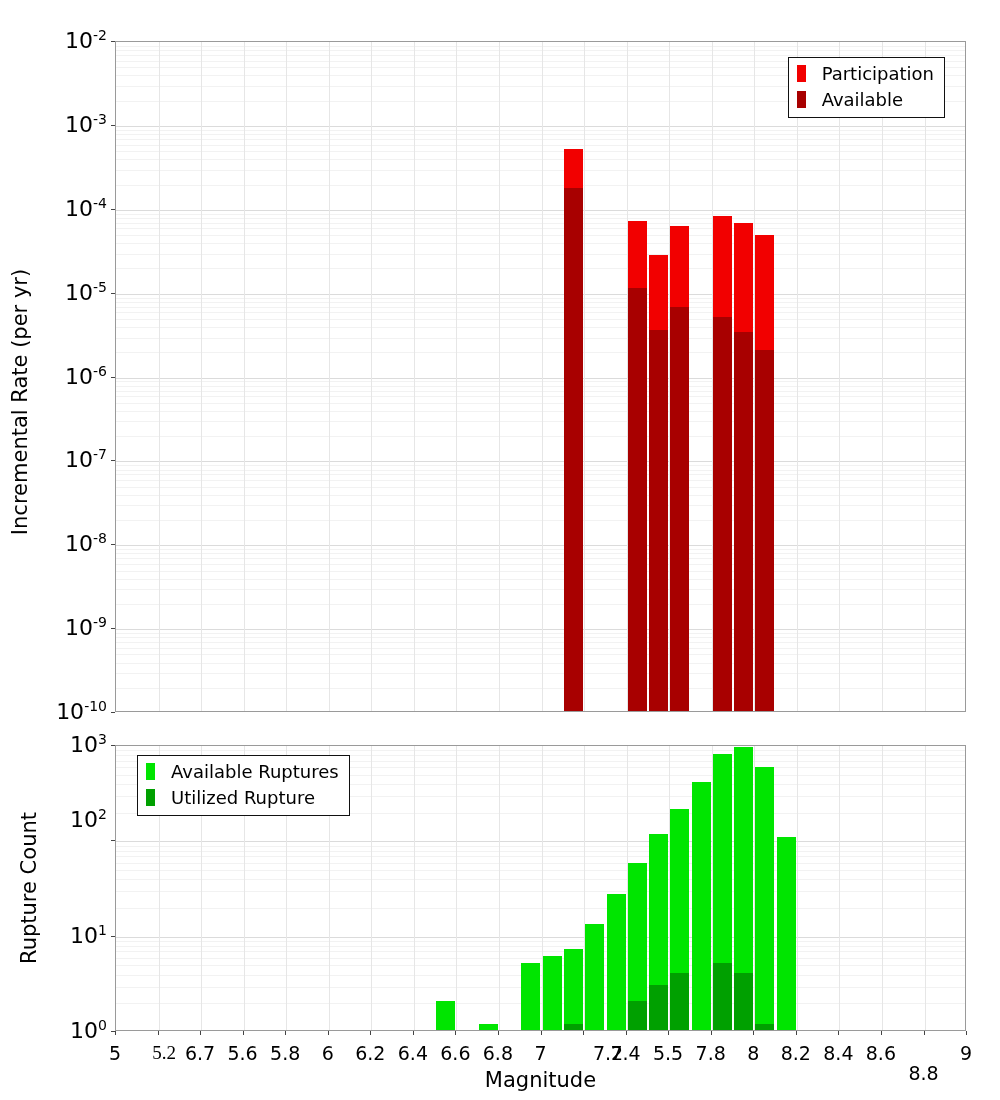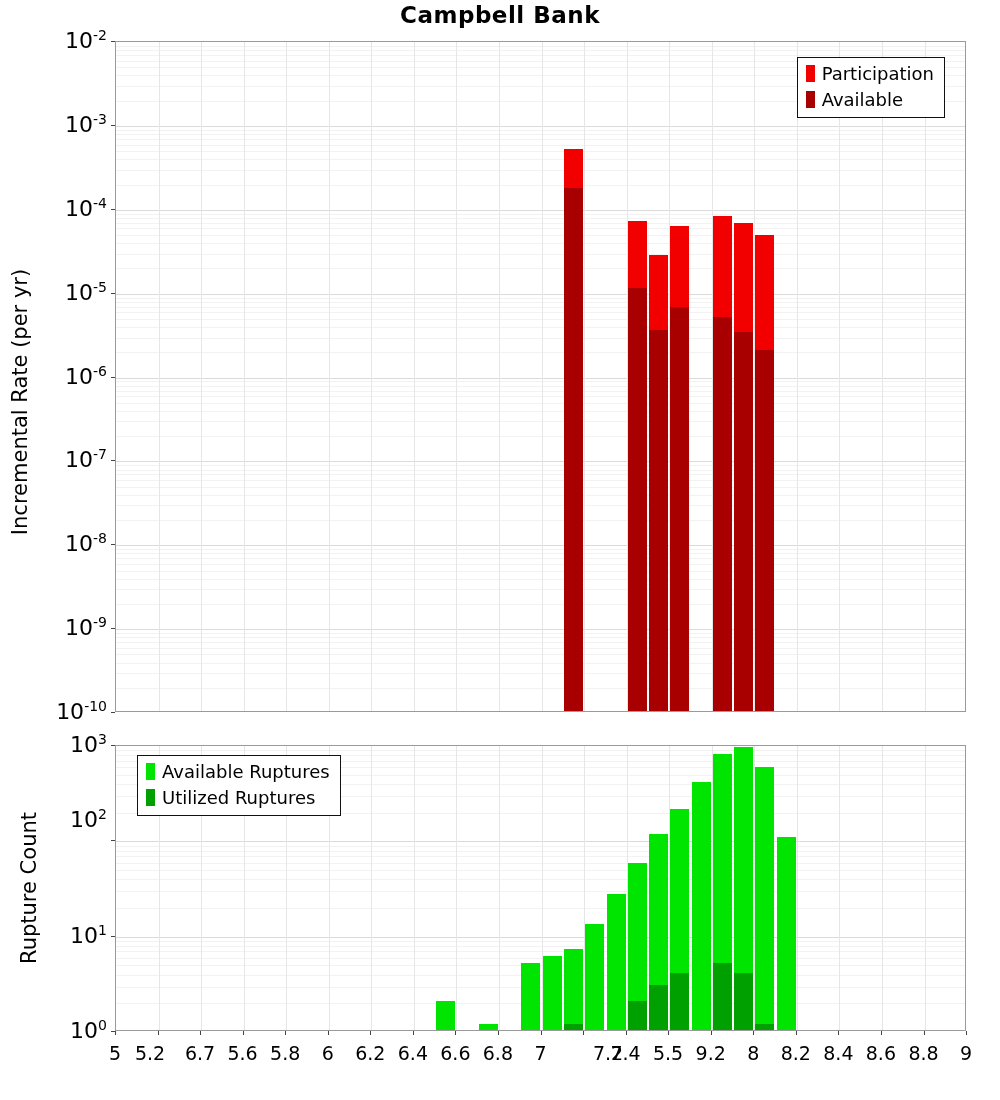--- a/index.html
+++ b/index.html
@@ -10,39 +10,38 @@
   .plot{position:absolute;left:115px;width:851px;background:#fff;
         border:1px solid #9a9a9a;box-sizing:border-box;overflow:hidden;}
   #rate-plot{top:41px;height:671px;}
   #count-plot{top:745px;height:286px;}
   .gl{position:absolute;pointer-events:none;}
   .bar{position:absolute;}
   .legend{position:absolute;background:#ffffff;border:1.5px solid #111;
           padding:6px 10px 7px 8px;display:flex;flex-direction:column;gap:6px;z-index:6;}
   #rate-legend{top:15px;right:20px;}
   #count-legend{top:9px;left:21px;}
-  .legend-row{display:flex;align-items:center;gap:7px;}
+  .legend-row{display:flex;align-items:center;gap:16px;}
   .swatch{width:9px;height:17px;display:inline-block;flex:0 0 auto;}
   .legend-label{font-size:18px;line-height:1.1;white-space:nowrap;}
   .ytick{position:absolute;left:0;width:107px;text-align:right;font-size:22px;line-height:1;}
   .ytick sup{font-size:14px;}
   .xtick{position:absolute;width:64px;margin-left:-32px;text-align:center;font-size:19px;top:1042px;}
   .tick{position:absolute;background:#444;}
   .vwrap{position:absolute;width:0;height:0;}
   .vwrap>span{position:absolute;display:block;white-space:nowrap;font-size:21px;
               transform:translate(-50%,-50%) rotate(-90deg);}
   #x-axis-title{position:absolute;left:115px;width:851px;top:1068px;
                 text-align:center;font-size:21px;}
 </style>
 </head>
 <body>
 
 <div id="page">
 
-  <div id="title">Campbell Bank</div>
 
   <div class="vwrap" style="left:20px;top:402px;">
     <span>Incremental Rate (per yr)</span>
   </div>
   <div class="vwrap" style="left:29px;top:888px;">
     <span>Rupture Count</span>
   </div>
 
   <div id="rate-plot" class="plot">
     <div id="rate-legend" class="legend">
@@ -162,21 +161,21 @@
     </div>
 
   <div id="count-plot" class="plot">
     <div id="count-legend" class="legend">
       <div class="legend-row">
         <span class="swatch" id="sw-available" style="background: rgb(0, 229, 0);"></span>
         <span class="legend-label">Available Ruptures</span>
       </div>
       <div class="legend-row">
         <span class="swatch" id="sw-utilized" style="background: rgb(0, 160, 0);"></span>
-        <span class="legend-label">Utilized Ruptures</span>
+        <span class="legend-label">Utilized Rupture</span>
       </div>
     </div>
   <div class="gl" style="left: 0px; width: 851px; height: 1px; top: 257.3px; background: rgb(242, 242, 242);"></div>
       <div class="gl" style="left: 0px; width: 851px; height: 1px; top: 240.5px; background: rgb(242, 242, 242);"></div>
       <div class="gl" style="left: 0px; width: 851px; height: 1px; top: 228.6px; background: rgb(242, 242, 242);"></div>
       <div class="gl" style="left: 0px; width: 851px; height: 1px; top: 219.4px; background: rgb(242, 242, 242);"></div>
       <div class="gl" style="left: 0px; width: 851px; height: 1px; top: 211.8px; background: rgb(242, 242, 242);"></div>
       <div class="gl" style="left: 0px; width: 851px; height: 1px; top: 205.4px; background: rgb(242, 242, 242);"></div>
       <div class="gl" style="left: 0px; width: 851px; height: 1px; top: 199.9px; background: rgb(242, 242, 242);"></div>
       <div class="gl" style="left: 0px; width: 851px; height: 1px; top: 195px; background: rgb(242, 242, 242);"></div>
@@ -234,20 +233,21 @@
       <div class="bar" style="left: 660.7px; width: 19px; bottom: 0px; height: 192.7px; background: rgb(0, 229, 0); z-index: 2;"></div>
       <div class="bar" style="left: 447.9px; width: 19px; bottom: 0px; height: 6px; background: rgb(0, 160, 0); z-index: 3;"></div>
       <div class="bar" style="left: 511.7px; width: 19px; bottom: 0px; height: 28.7px; background: rgb(0, 160, 0); z-index: 3;"></div>
       <div class="bar" style="left: 533px; width: 19px; bottom: 0px; height: 45.5px; background: rgb(0, 160, 0); z-index: 3;"></div>
       <div class="bar" style="left: 554.3px; width: 19px; bottom: 0px; height: 57.4px; background: rgb(0, 160, 0); z-index: 3;"></div>
       <div class="bar" style="left: 596.8px; width: 19px; bottom: 0px; height: 66.6px; background: rgb(0, 160, 0); z-index: 3;"></div>
       <div class="bar" style="left: 618.1px; width: 19px; bottom: 0px; height: 57.4px; background: rgb(0, 160, 0); z-index: 3;"></div>
       <div class="bar" style="left: 639.4px; width: 19px; bottom: 0px; height: 6px; background: rgb(0, 160, 0); z-index: 3;"></div>
     </div>
 
+  <div id="x-axis-title">Magnitude</div>
 
 <div class="ytick" style="top: 28px;">10<sup>-2</sup></div>
     <div class="tick" style="left: 111px; top: 41px; width: 4px; height: 1px;"></div>
     <div class="ytick" style="top: 111.9px;">10<sup>-3</sup></div>
     <div class="tick" style="left: 111px; top: 124.9px; width: 4px; height: 1px;"></div>
     <div class="ytick" style="top: 195.8px;">10<sup>-4</sup></div>
     <div class="tick" style="left: 111px; top: 208.8px; width: 4px; height: 1px;"></div>
     <div class="ytick" style="top: 279.6px;">10<sup>-5</sup></div>
     <div class="tick" style="left: 111px; top: 292.6px; width: 4px; height: 1px;"></div>
     <div class="ytick" style="top: 363.5px;">10<sup>-6</sup></div>
@@ -263,21 +263,21 @@
     <div class="ytick" style="top: 732px;">10<sup>3</sup></div>
     <div class="tick" style="left: 111px; top: 745px; width: 4px; height: 1px;"></div>
     <div class="ytick" style="top: 807px;">10<sup>2</sup></div>
     <div class="tick" style="left: 111px; top: 840.3px; width: 4px; height: 1px;"></div>
     <div class="ytick" style="top: 922.7px;">10<sup>1</sup></div>
     <div class="tick" style="left: 111px; top: 935.7px; width: 4px; height: 1px;"></div>
     <div class="ytick" style="top: 1018px;">10<sup>0</sup></div>
     <div class="tick" style="left: 111px; top: 1031px; width: 4px; height: 1px;"></div>
     <div class="xtick" style="left: 115px;">5</div>
     <div class="tick" style="left: 115px; top: 1031px; width: 1px; height: 4px;"></div>
-    <div class="xtick" style="left: 150px;">5.2</div>
+    <div class="xtick" style="left: 164px; font-family: Liberation Serif, serif;">5.2</div>
     <div class="tick" style="left: 157.6px; top: 1031px; width: 1px; height: 4px;"></div>
     <div class="xtick" style="left: 200.1px;">6.7</div>
     <div class="tick" style="left: 200.1px; top: 1031px; width: 1px; height: 4px;"></div>
     <div class="xtick" style="left: 242.6px;">5.6</div>
     <div class="tick" style="left: 242.6px; top: 1031px; width: 1px; height: 4px;"></div>
     <div class="xtick" style="left: 285.2px;">5.8</div>
     <div class="tick" style="left: 285.2px; top: 1031px; width: 1px; height: 4px;"></div>
     <div class="xtick" style="left: 327.8px;">6</div>
     <div class="tick" style="left: 327.8px; top: 1031px; width: 1px; height: 4px;"></div>
     <div class="xtick" style="left: 370.3px;">6.2</div>
@@ -289,27 +289,27 @@
     <div class="xtick" style="left: 497.9px;">6.8</div>
     <div class="tick" style="left: 497.9px; top: 1031px; width: 1px; height: 4px;"></div>
     <div class="xtick" style="left: 540.5px;">7</div>
     <div class="tick" style="left: 540.5px; top: 1031px; width: 1px; height: 4px;"></div>
     <div class="xtick" style="left: 608px;">7.2</div>
     <div class="tick" style="left: 583px; top: 1031px; width: 1px; height: 4px;"></div>
     <div class="xtick" style="left: 625.6px;">7.4</div>
     <div class="tick" style="left: 625.6px; top: 1031px; width: 1px; height: 4px;"></div>
     <div class="xtick" style="left: 668.1px;">5.5</div>
     <div class="tick" style="left: 668.1px; top: 1031px; width: 1px; height: 4px;"></div>
-    <div class="xtick" style="left: 710.7px;">9.2</div>
+    <div class="xtick" style="left: 710.7px;">7.8</div>
     <div class="tick" style="left: 710.7px; top: 1031px; width: 1px; height: 4px;"></div>
     <div class="xtick" style="left: 753.3px;">8</div>
     <div class="tick" style="left: 753.3px; top: 1031px; width: 1px; height: 4px;"></div>
     <div class="xtick" style="left: 795.8px;">8.2</div>
     <div class="tick" style="left: 795.8px; top: 1031px; width: 1px; height: 4px;"></div>
     <div class="xtick" style="left: 838.4px;">8.4</div>
     <div class="tick" style="left: 838.4px; top: 1031px; width: 1px; height: 4px;"></div>
     <div class="xtick" style="left: 880.9px;">8.6</div>
     <div class="tick" style="left: 880.9px; top: 1031px; width: 1px; height: 4px;"></div>
-    <div class="xtick" style="left: 923.5px;">8.8</div>
+    <div class="xtick" style="left: 923.5px; margin-top: 20px;">8.8</div>
     <div class="tick" style="left: 923.5px; top: 1031px; width: 1px; height: 4px;"></div>
     <div class="xtick" style="left: 966px;">9</div>
     <div class="tick" style="left: 966px; top: 1031px; width: 1px; height: 4px;"></div>
   </div>
 
 </body></html>

